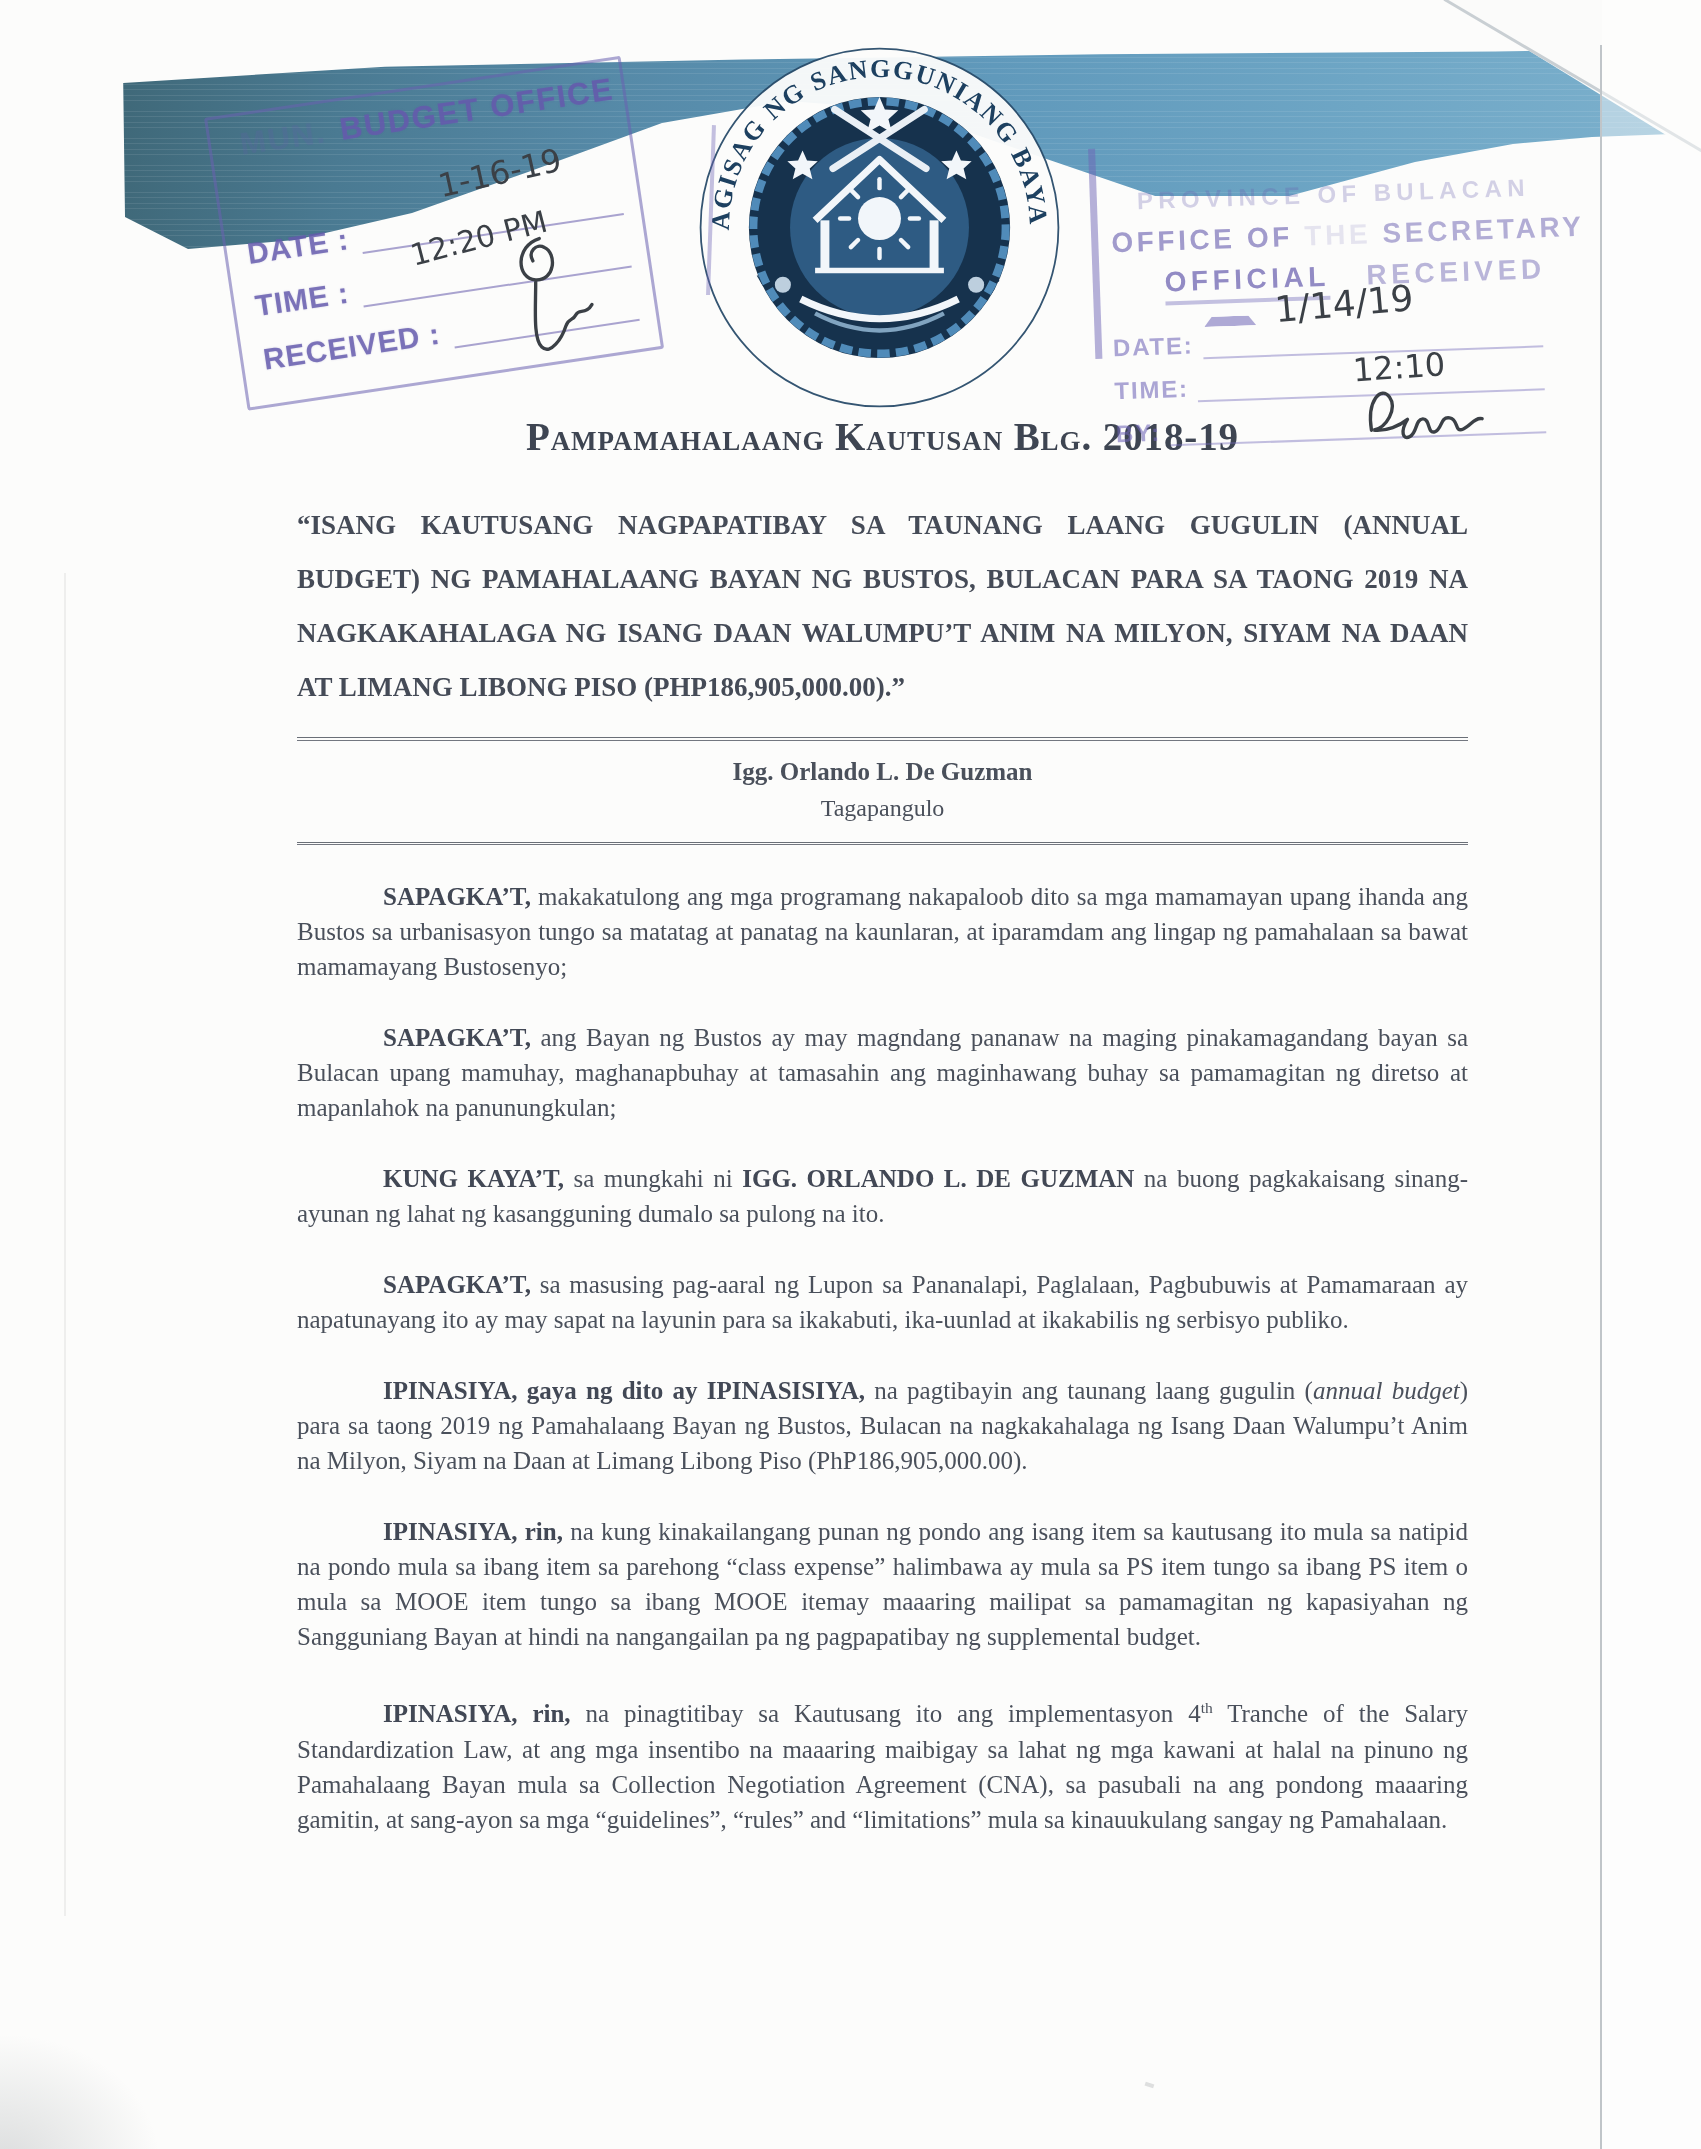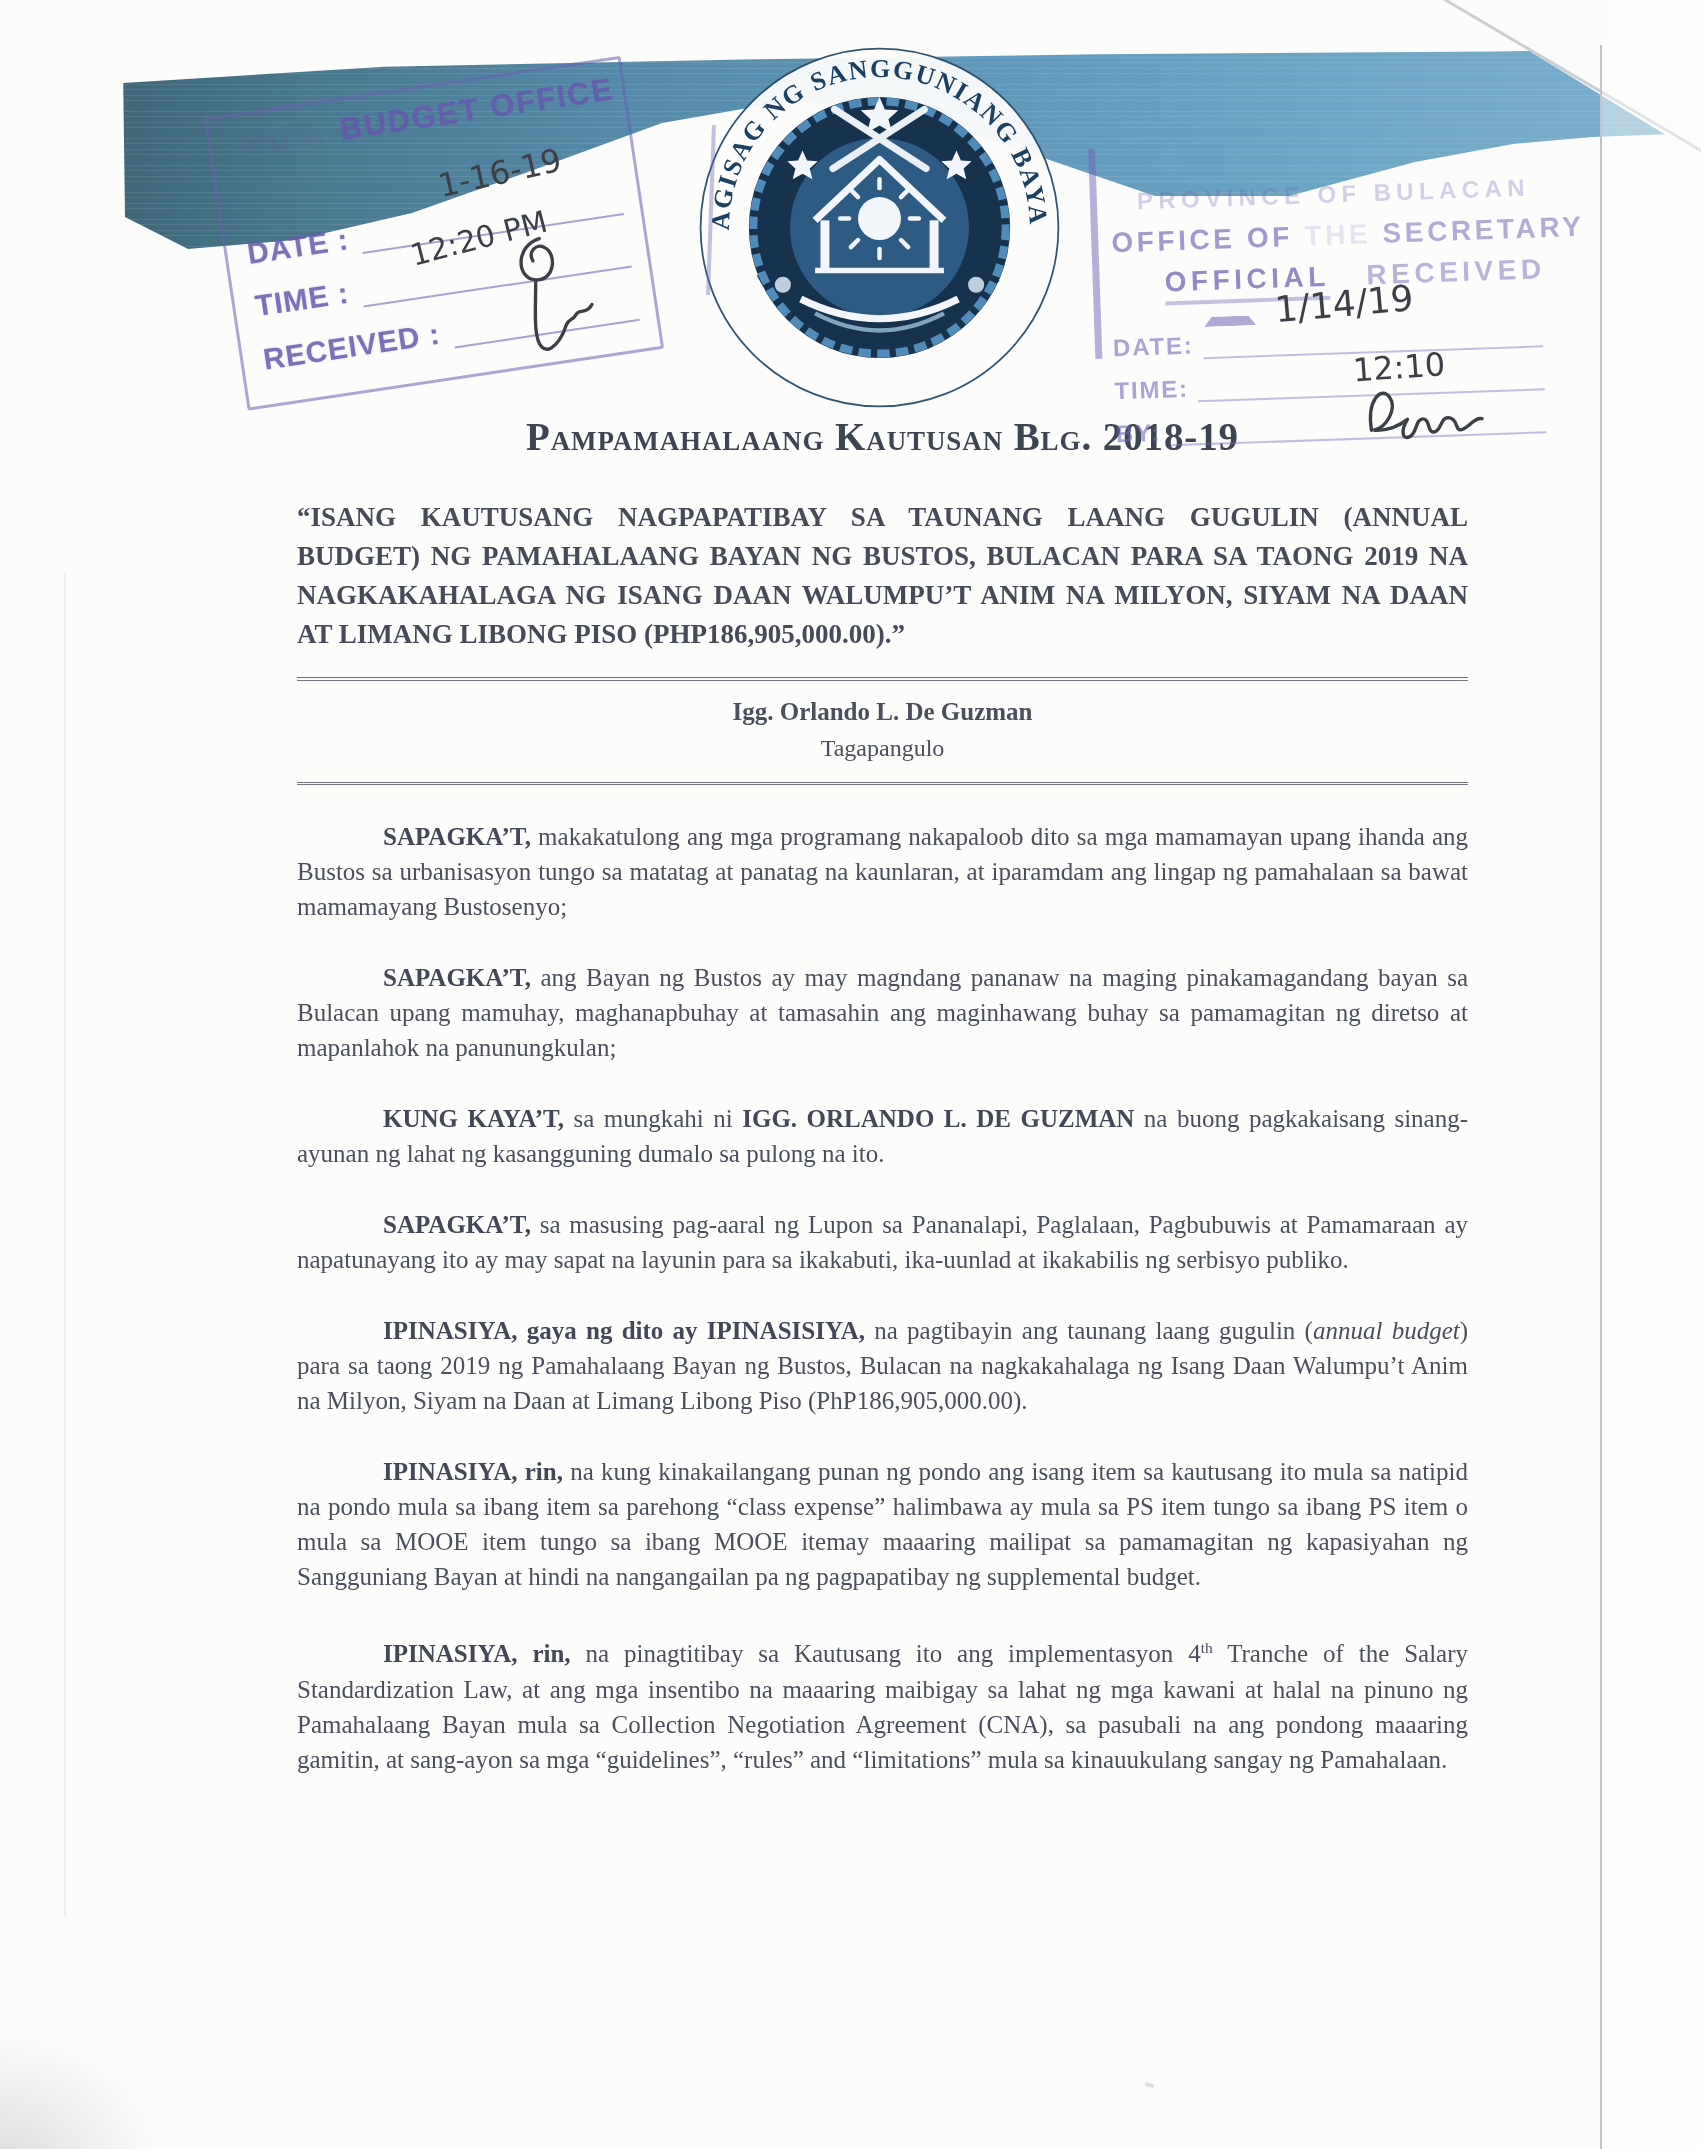--- a/index.html
+++ b/index.html
@@ -57,21 +57,21 @@
   .r3mark{position:absolute;top:179px;left:115px;width:52px;height:9.9px;background:rgba(110,100,182,.55);
     clip-path:polygon(15% 0,85% 0,100% 100%,0 100%);}
   .rrow{position:absolute;left:23px;width:430px;display:flex;align-items:flex-end;}
   .rrow .lbl{font-weight:bold;font-size:24px;letter-spacing:1.8px;color:rgba(112,102,184,.58);white-space:nowrap;}
   .rrow .line{flex:1;border-bottom:2.7px solid rgba(112,102,184,.42);height:23px;margin-left:9px;}
 
   
   .col{position:absolute;left:297px;top:414px;width:1171px;z-index:3;color:#4a505b;}
   .doc-title{text-align:center;font-variant:small-caps;font-weight:bold;font-size:39px;
     letter-spacing:0.9px;color:#3e4552;}
-  .subject{margin-top:39px;font-weight:bold;font-size:27px;line-height:39px;text-align:justify;color:#454b57;}
+  .subject{margin-top:39px;font-weight:bold;font-size:27px;line-height:54px;text-align:justify;color:#454b57;}
   .rule{margin-top:23px;height:1.8px;border-top:1.8px solid rgba(70,76,87,.8);border-bottom:1.8px solid rgba(70,76,87,.75);}
   .rule2{margin-top:14.3px;}
   .proposal{margin-top:12.5px;text-align:center;font-size:24px;line-height:37px;}
   .proposal .intro{font-style:italic;}
   .proposal .name{font-weight:bold;font-size:25px;}
   .paras{margin-top:34px;}
   .body-par{margin:0 0 36px 0;font-size:25px;line-height:35px;text-align:justify;text-indent:86px;}
   .b{font-weight:bold;color:#424855;}
   .i{font-style:italic;}
   .sup{vertical-align:super;font-size:.62em;}

